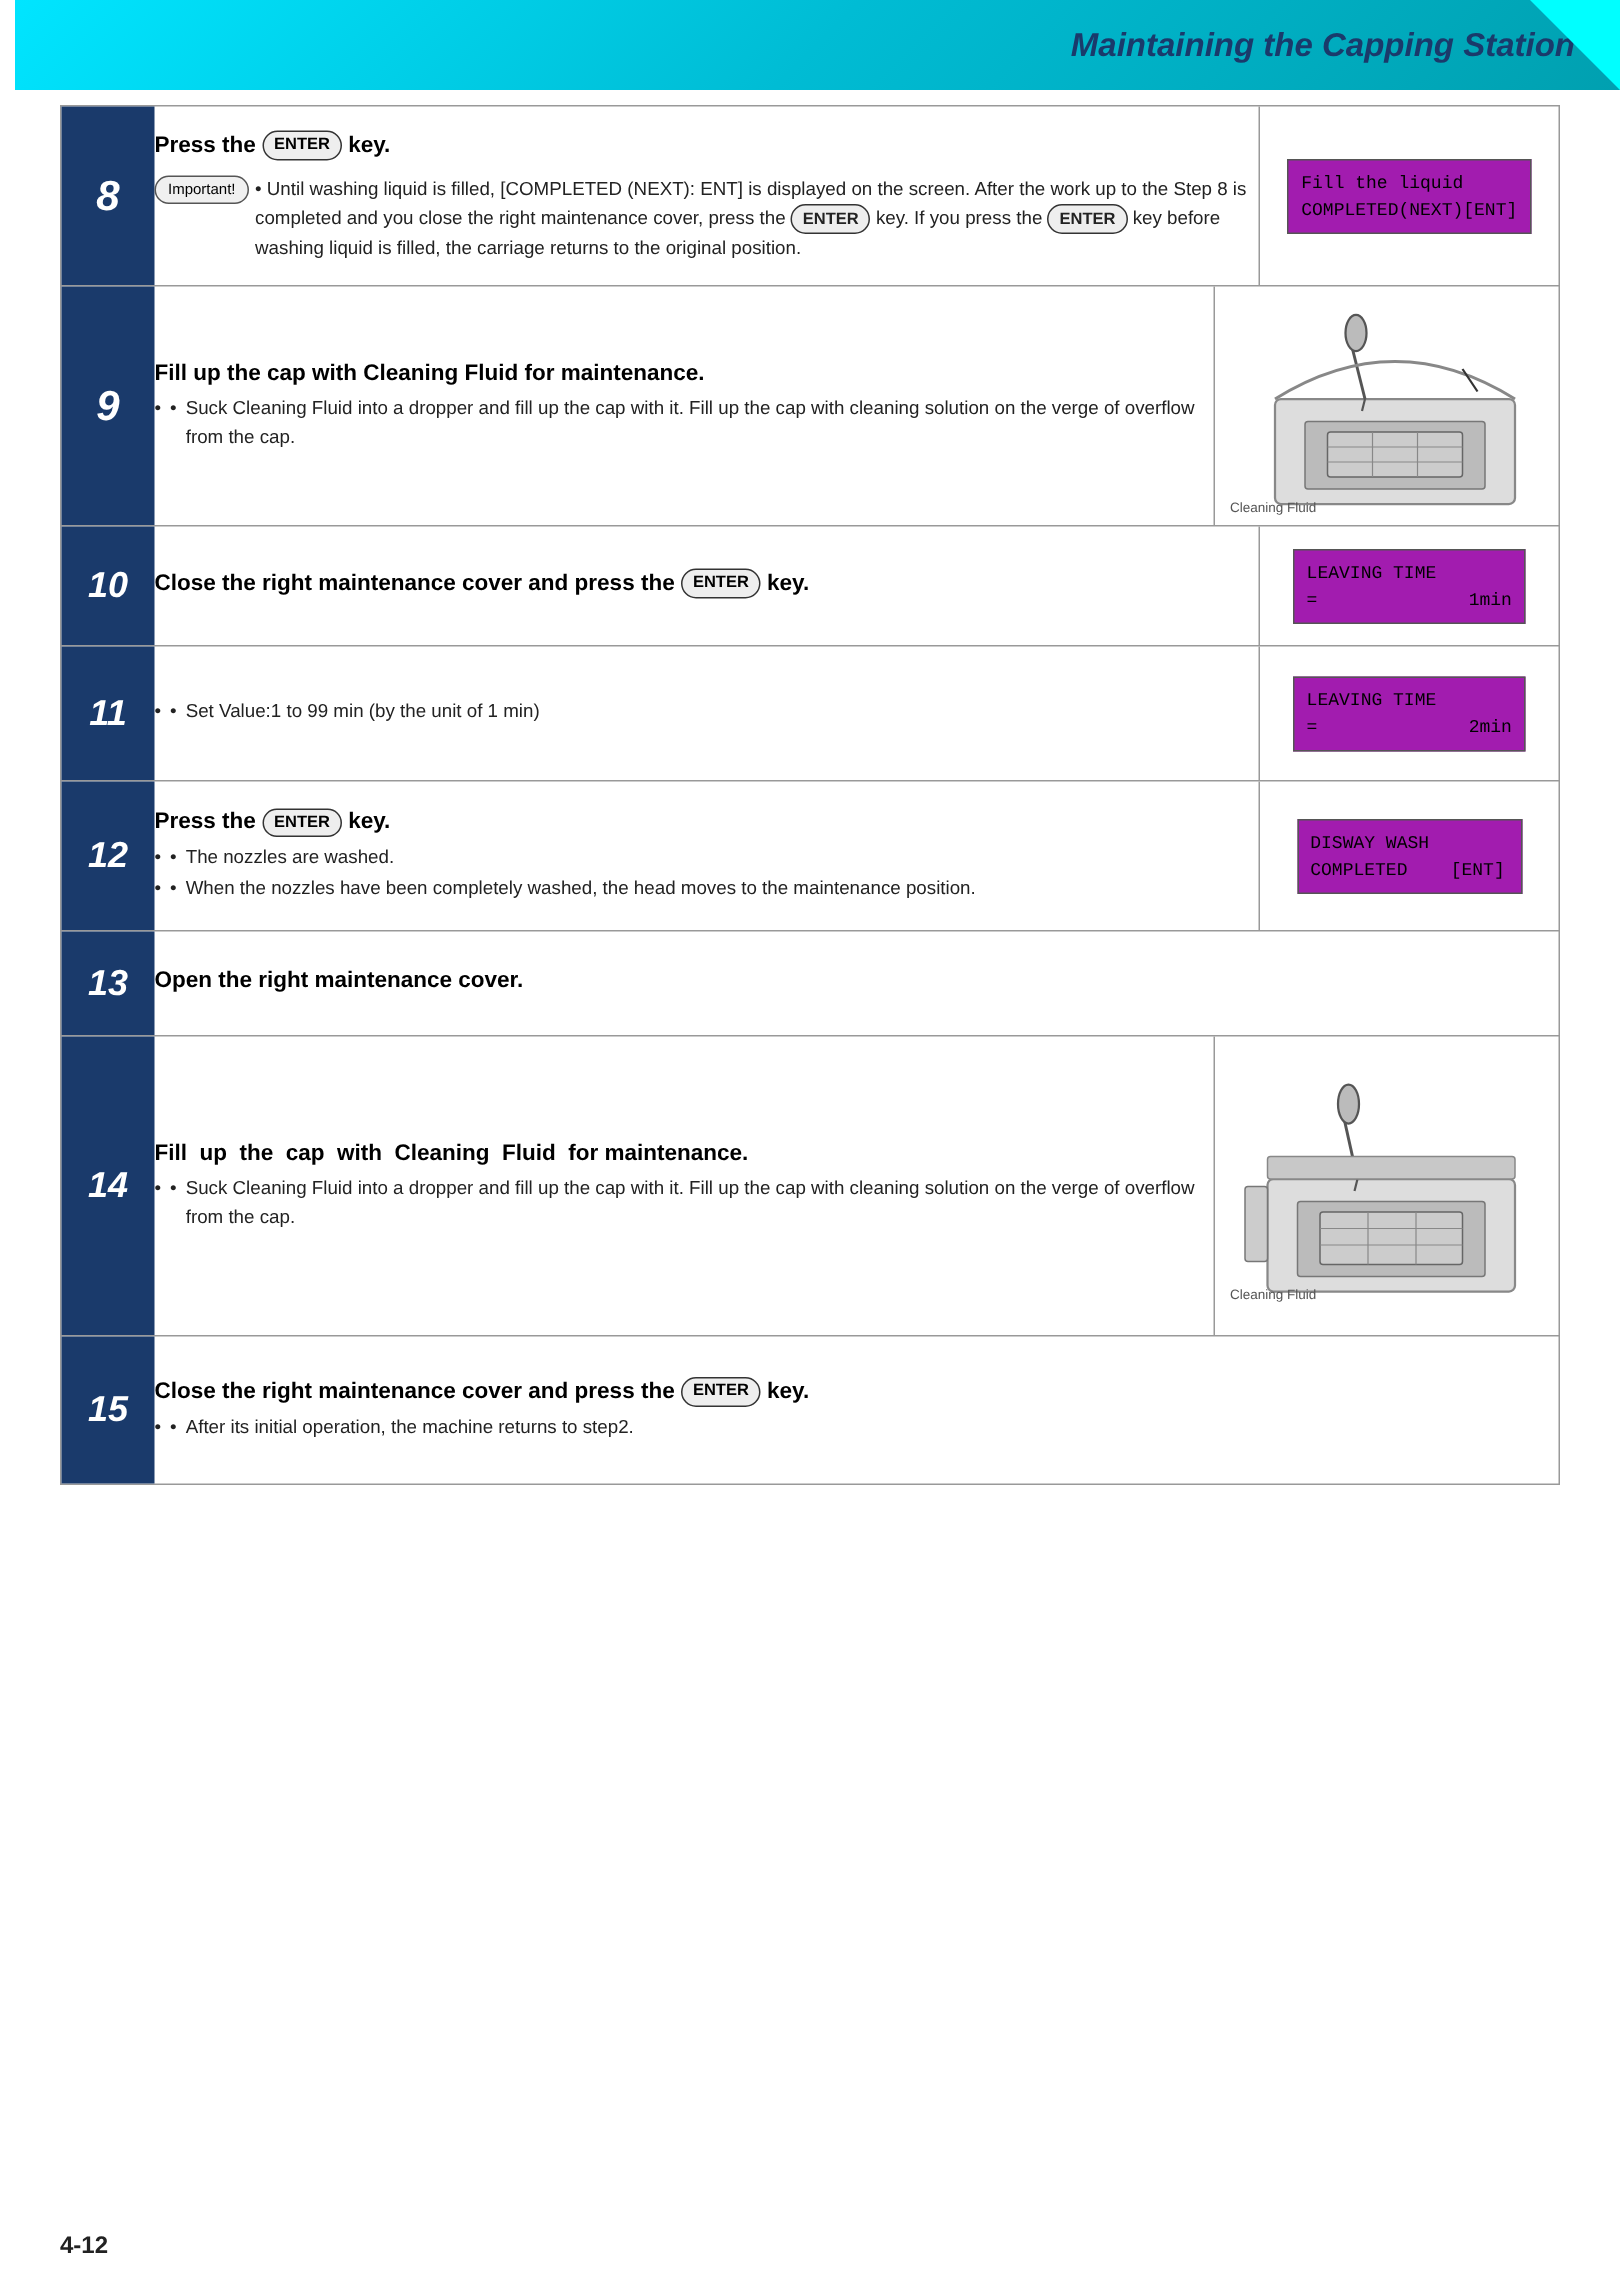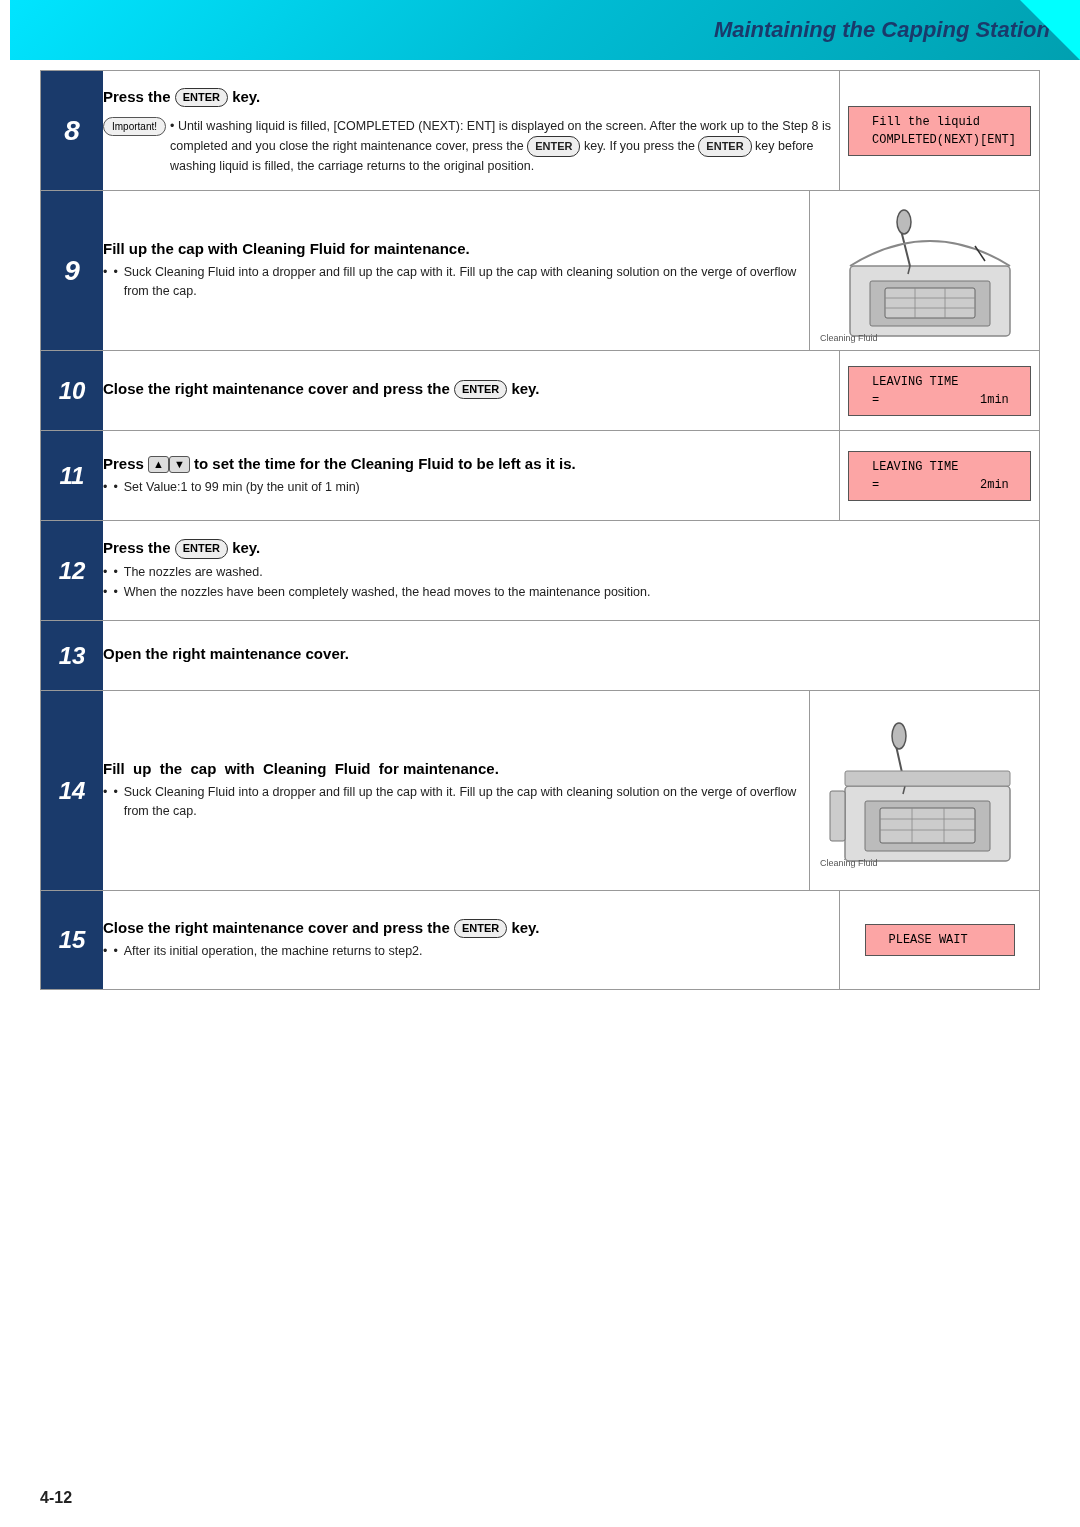--- a/index.html
+++ b/index.html
@@ -98,22 +98,22 @@
       min-width: 200px;
       border-left: 1.5px solid #999;
       display: flex;
       align-items: center;
       justify-content: center;
       padding: 8px;
       flex-shrink: 0;
     }
     .lcd-box {
       border: 1.5px solid #555;
-      padding: 6px 23px;
-      background: #fca5a5;
+      padding: 6px 8px;
+      background: #a21caf;
       font-family: 'Courier New', monospace;
       font-size: 12px;
       white-space: pre;
       line-height: 1.5;
       min-width: 150px;
     }
 
     
     .step-display.has-image {
       width: 220px;
@@ -299,23 +299,20 @@
       </div>
     </div>
     <div class="step-display">
       <div class="lcd-box">LEAVING TIME<br>=              1min</div>
     </div>
   </div>
 
   <div class="step-row" style="min-height:90px;">
     <div class="step-num large">11</div>
     <div class="step-content">
-      <div class="step-title">
-        Press <span class="arrow-key">▲</span><span class="arrow-key">▼</span> to set the time for the Cleaning Fluid to be left as it is.
-      </div>
       <div class="bullet-item step-body">
         <span style="margin-right:6px;flex-shrink:0;">•</span>
         <span>Set Value:1 to 99 min (by the unit of 1 min)</span>
       </div>
     </div>
     <div class="step-display">
       <div class="lcd-box">LEAVING TIME<br>=              2min</div>
     </div>
   </div>
 
@@ -326,20 +323,23 @@
         Press the <span class="enter-key">ENTER</span> key.
       </div>
       <div class="bullet-item step-body">
         <span style="margin-right:6px;flex-shrink:0;">•</span>
         <span>The nozzles are washed.</span>
       </div>
       <div class="bullet-item step-body">
         <span style="margin-right:6px;flex-shrink:0;">•</span>
         <span>When the nozzles have been completely washed, the head moves to the maintenance position.</span>
       </div>
+    </div>
+    <div class="step-display">
+      <div class="lcd-box">DISWAY WASH<br>COMPLETED    [ENT]</div>
     </div>
   </div>
 
   <div class="step-row no-display" style="min-height:70px;">
     <div class="step-num large">13</div>
     <div class="step-content">
       <div class="step-title">Open the right maintenance cover.</div>
     </div>
   </div>
 
@@ -384,20 +384,17 @@
     <div class="step-num large">15</div>
     <div class="step-content">
       <div class="step-title">
         Close the right maintenance cover and press the <span class="enter-key">ENTER</span> key.
       </div>
       <div class="bullet-item step-body">
         <span style="margin-right:6px;flex-shrink:0;">•</span>
         <span>After its initial operation, the machine returns to step2.</span>
       </div>
     </div>
-    <div class="step-display">
-      <div class="lcd-box">PLEASE WAIT</div>
-    </div>
   </div>
 
 </div>
 
 <div class="page-num">4-12</div>
 
 </body></html>

